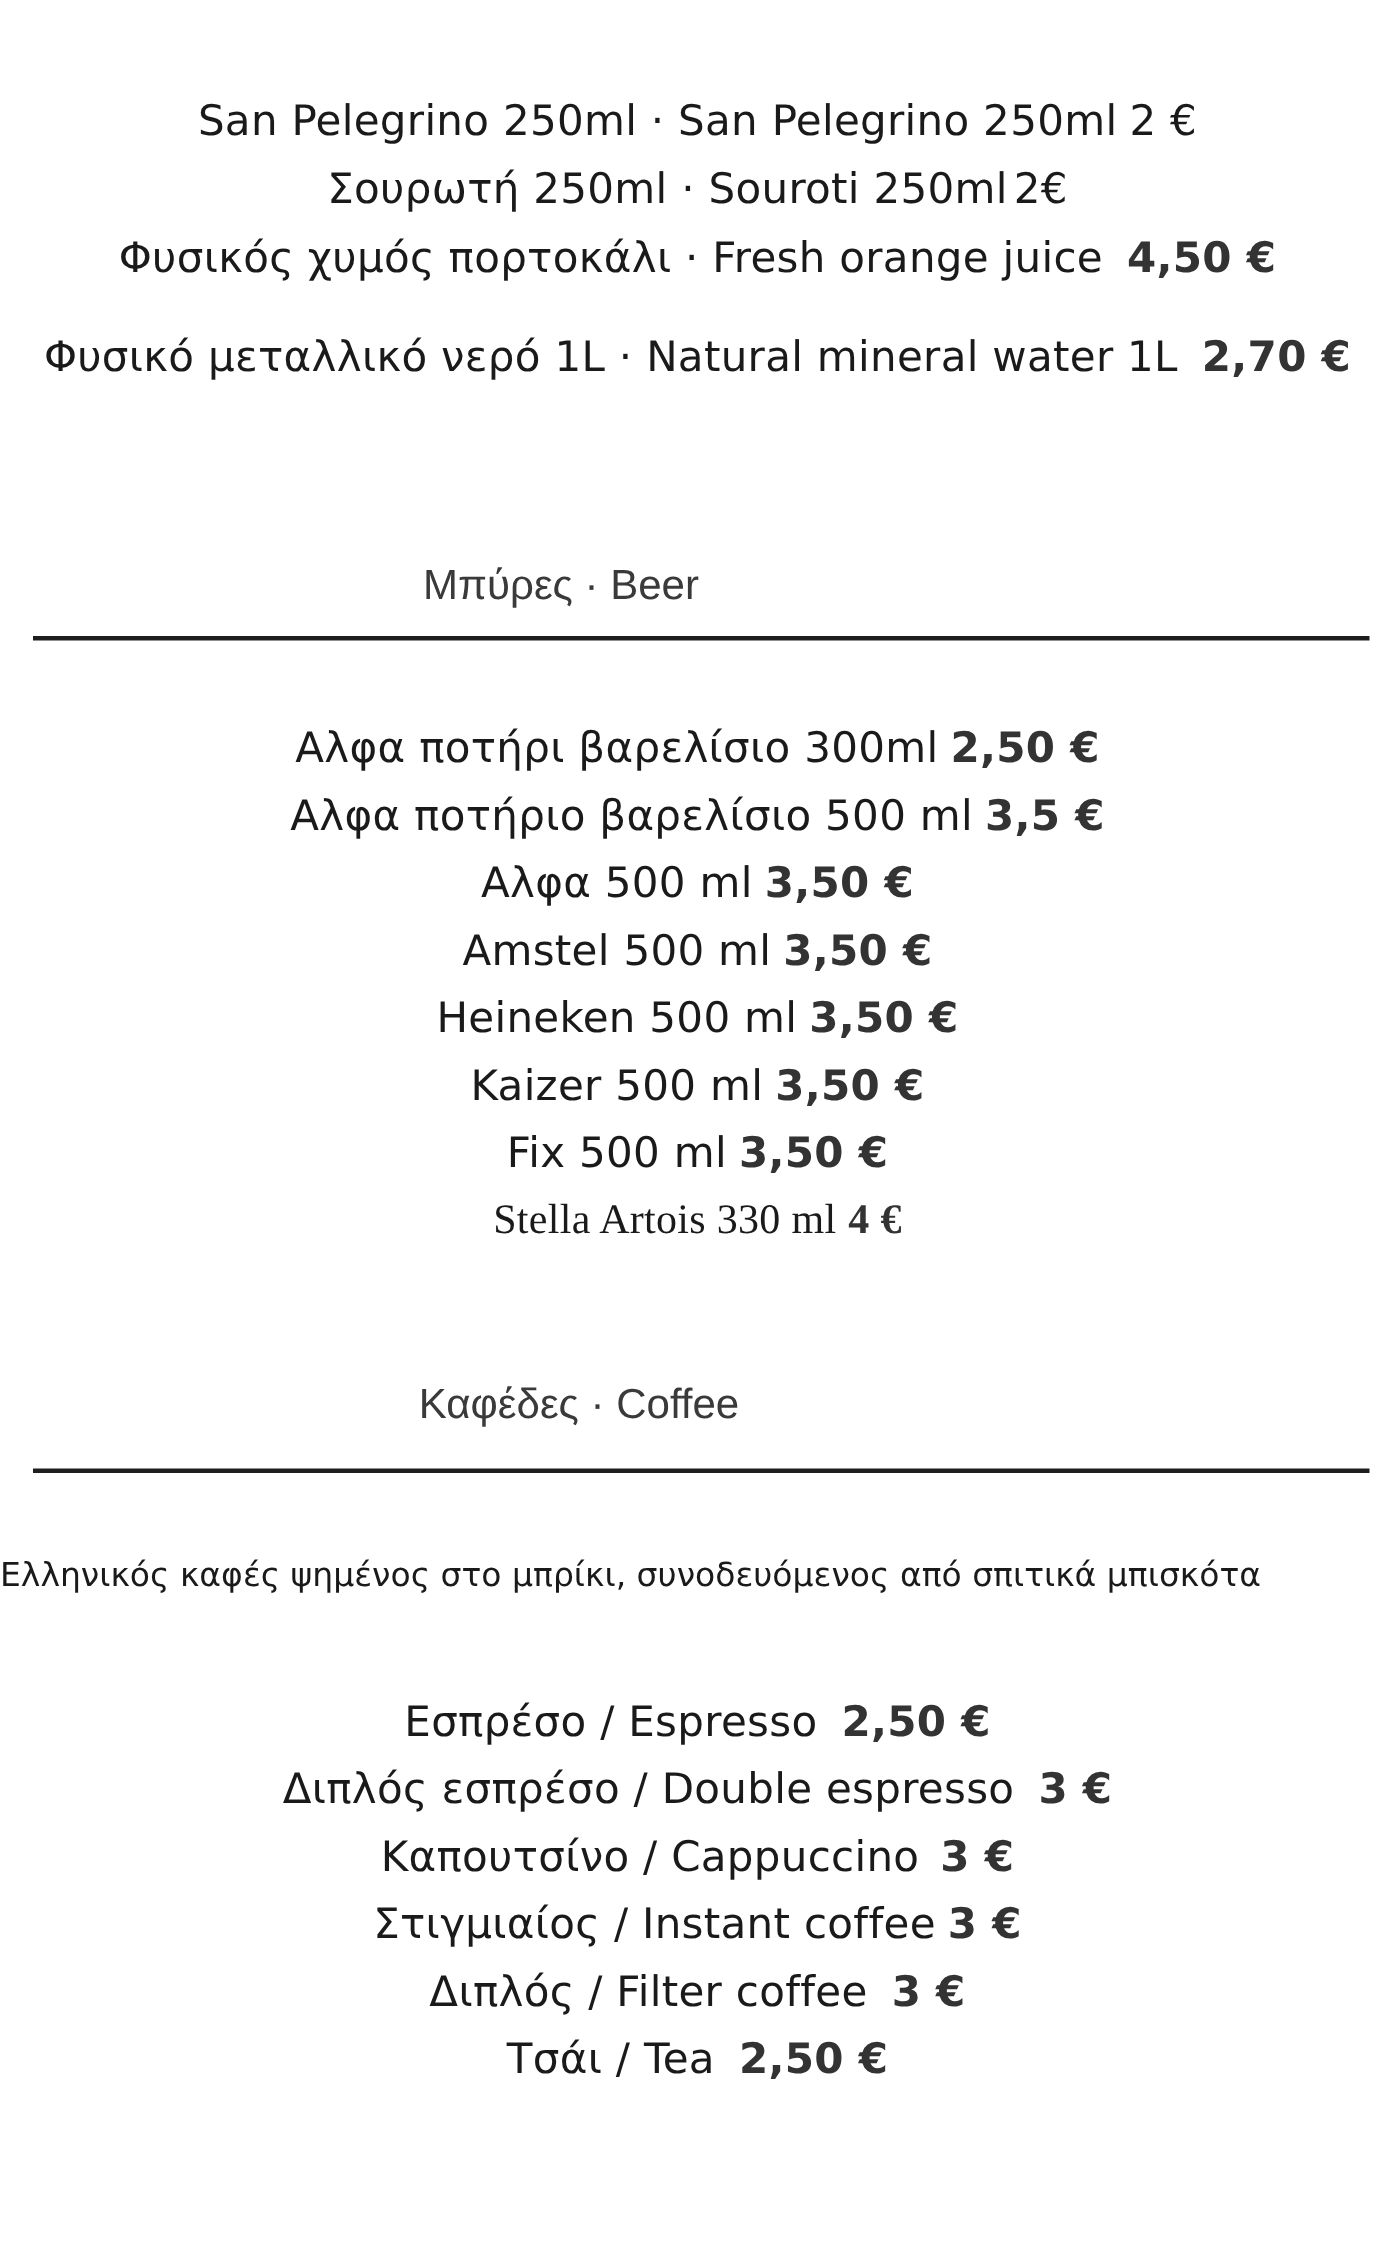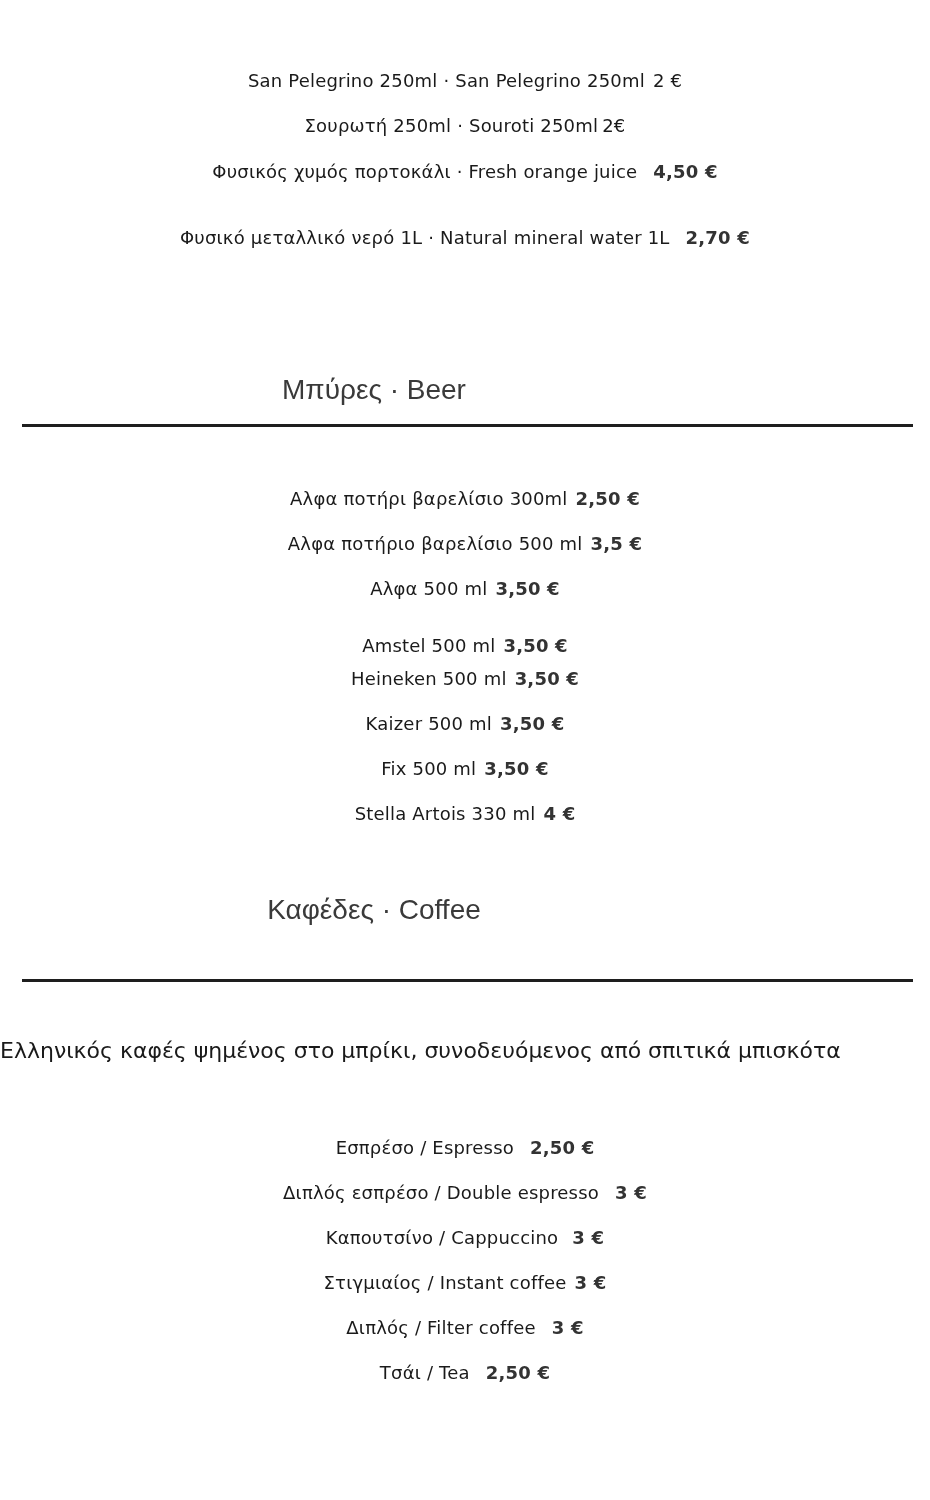--- a/index.html
+++ b/index.html
@@ -13,21 +13,21 @@
       position: relative;
       overflow: hidden;
       font-family: "DejaVu Sans", sans-serif;
       color: #1a1a1a;
     }
     .line {
       position: absolute;
       left: 0;
       width: 930px;
       text-align: center;
-      font-size: 18px;
+      font-size: 28px;
       line-height: 30px;
       white-space: nowrap;
       letter-spacing: 0.2px;
     }
     .line .price {
       color: #333333;
       font-weight: bold;
       margin-left: 8px;
     }
     .heading {
@@ -83,37 +83,37 @@
 
 <div class="line" style="top:484px;">
   <span>Αλφα ποτήρι βαρελίσιο 300ml</span><span class="price">2,50 €</span>
 </div>
 <div class="line" style="top:529px;">
   <span>Αλφα ποτήριο βαρελίσιο 500 ml</span><span class="price">3,5 €</span>
 </div>
 <div class="line" style="top:574px;">
   <span>Αλφα 500 ml</span><span class="price">3,50 €</span>
 </div>
-<div class="line" style="top:619px;margin-top:12px;">
+<div class="line" style="top:619px;">
   <span>Amstel 500 ml</span><span class="price">3,50 €</span>
 </div>
 <div class="line" style="top:664px;">
   <span>Heineken 500 ml</span><span class="price">3,50 €</span>
 </div>
 <div class="line" style="top:709px;">
   <span>Kaizer 500 ml</span><span class="price">3,50 €</span>
 </div>
 <div class="line" style="top:754px;">
   <span>Fix 500 ml</span><span class="price">3,50 €</span>
 </div>
-<div class="line" style="top:799px;">
+<div class="line" style="top:799px;font-family:Liberation Serif, serif;">
   <span>Stella Artois 330 ml</span><span class="price">4 €</span>
 </div>
 
-<div class="heading" style="top:892px;">Καφέδες · Coffee</div>
+<div class="heading" style="top:918px;padding-left:12px;">Καφέδες · Coffee</div>
 <div class="divider" style="top:979px;"></div>
 
 <div class="two-line" style="top:1034px;">
   <div>Ελληνικός καφές ψημένος στο μπρίκι, συνοδευόμενος από σπιτικά μπισκότα</div>
 </div>
 
 <div class="line" style="top:1133px;">
   <span>Εσπρέσο / Espresso</span><span class="price" style="margin-left:16px;">2,50 €</span>
 </div>
 <div class="line" style="top:1178px;">

